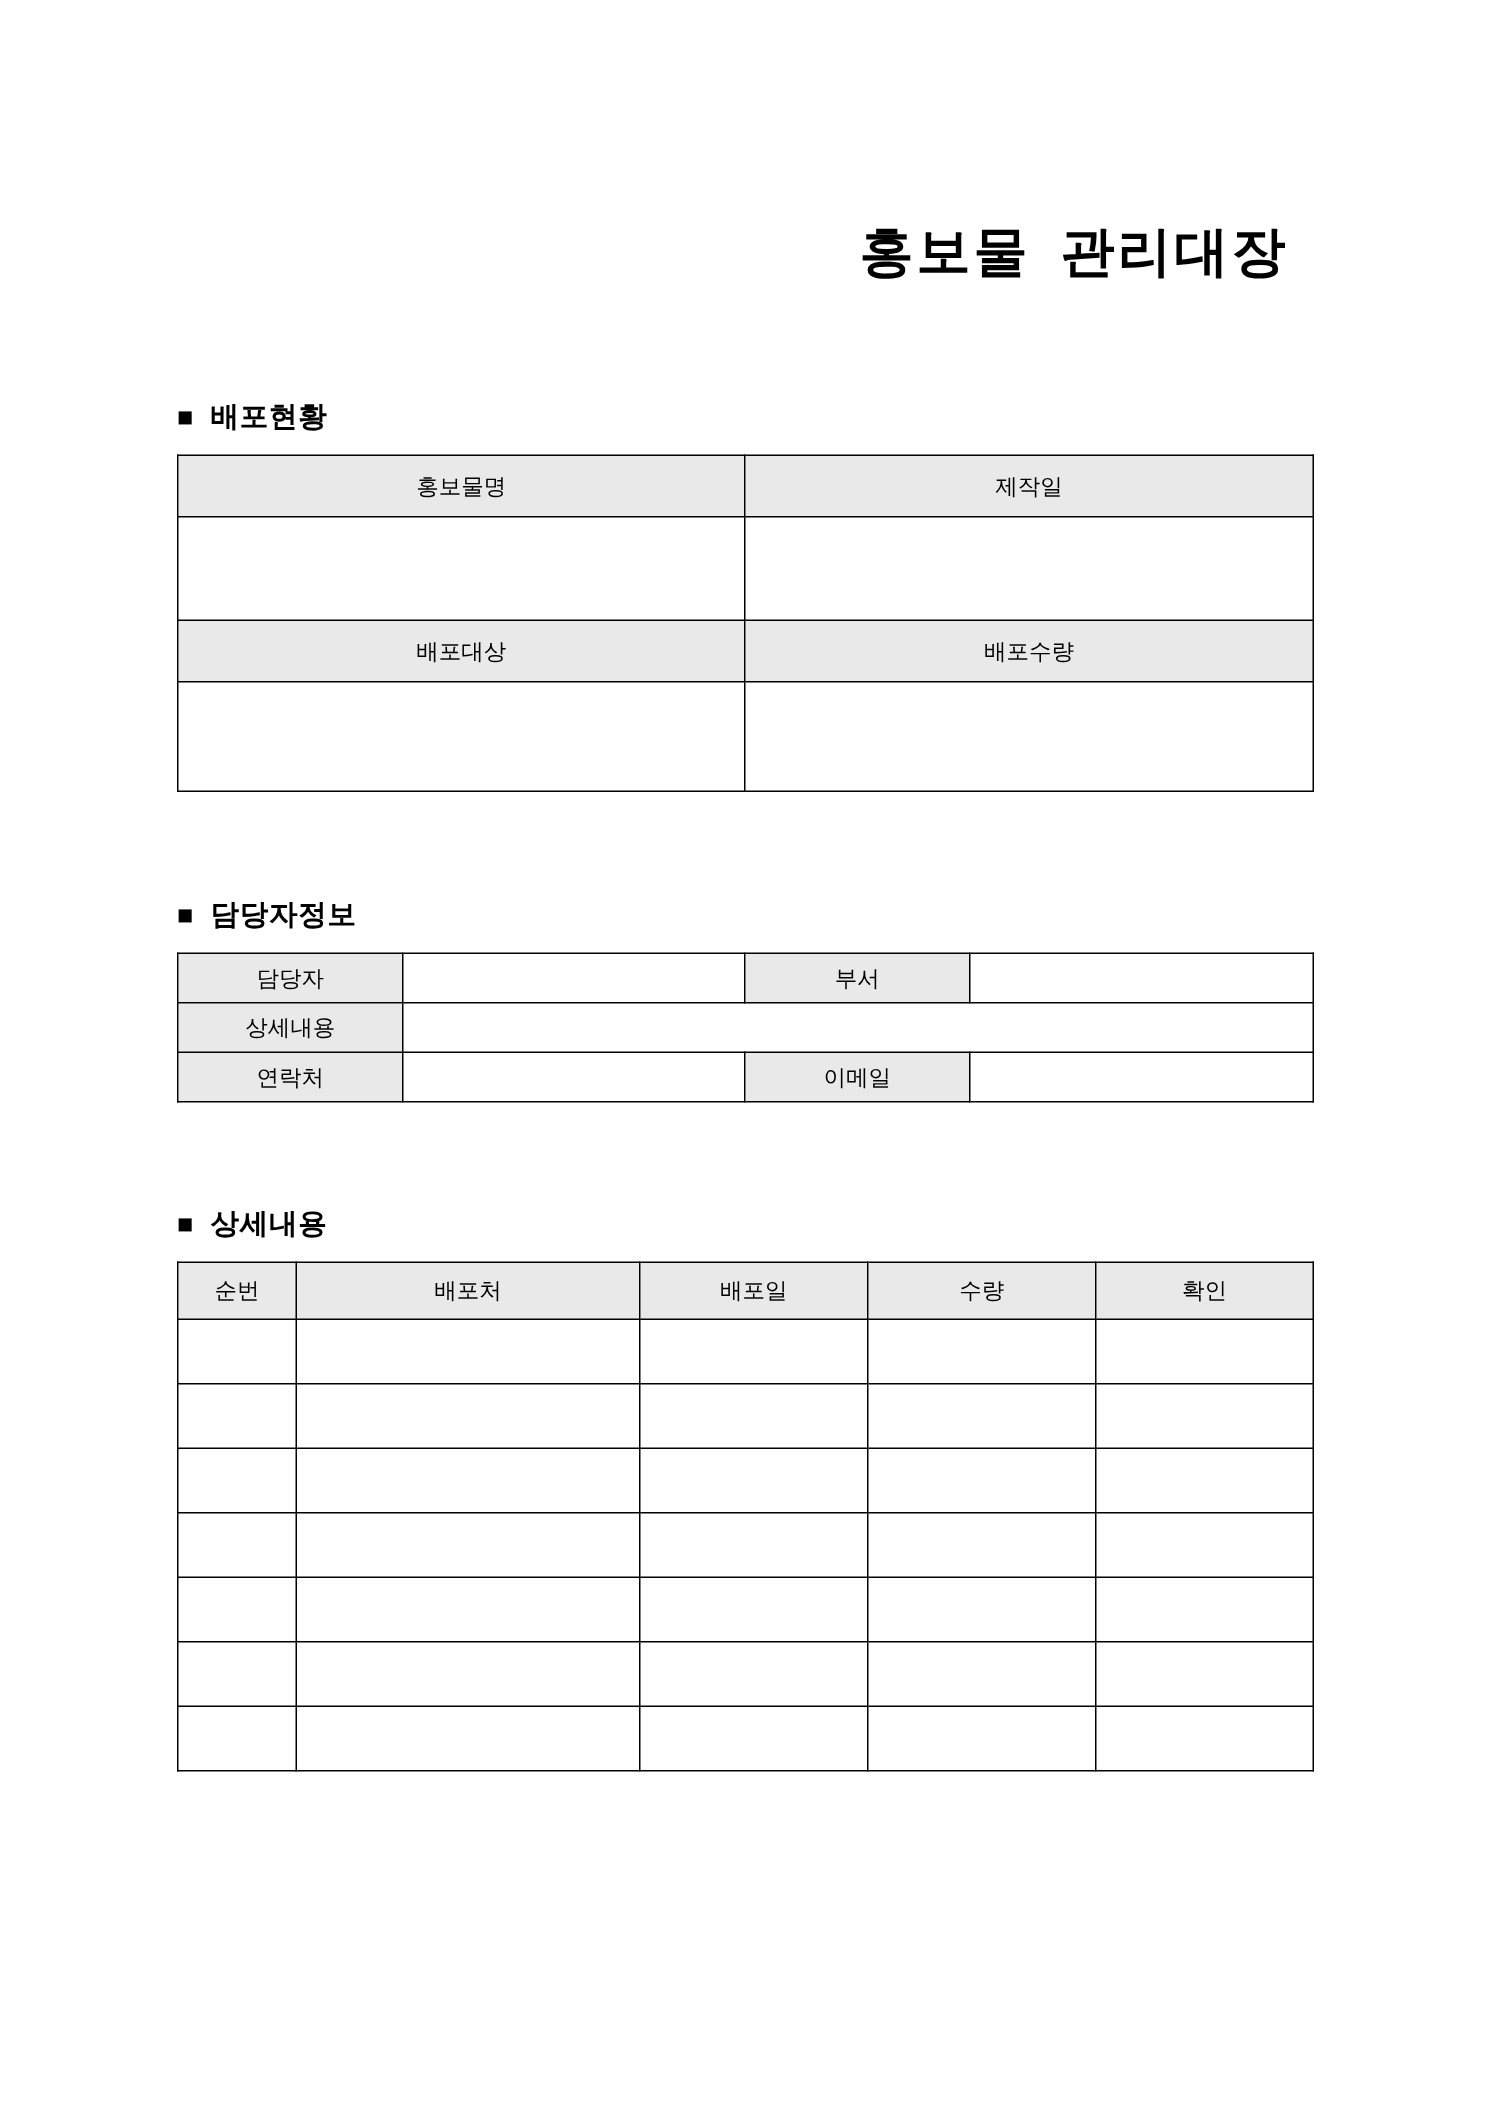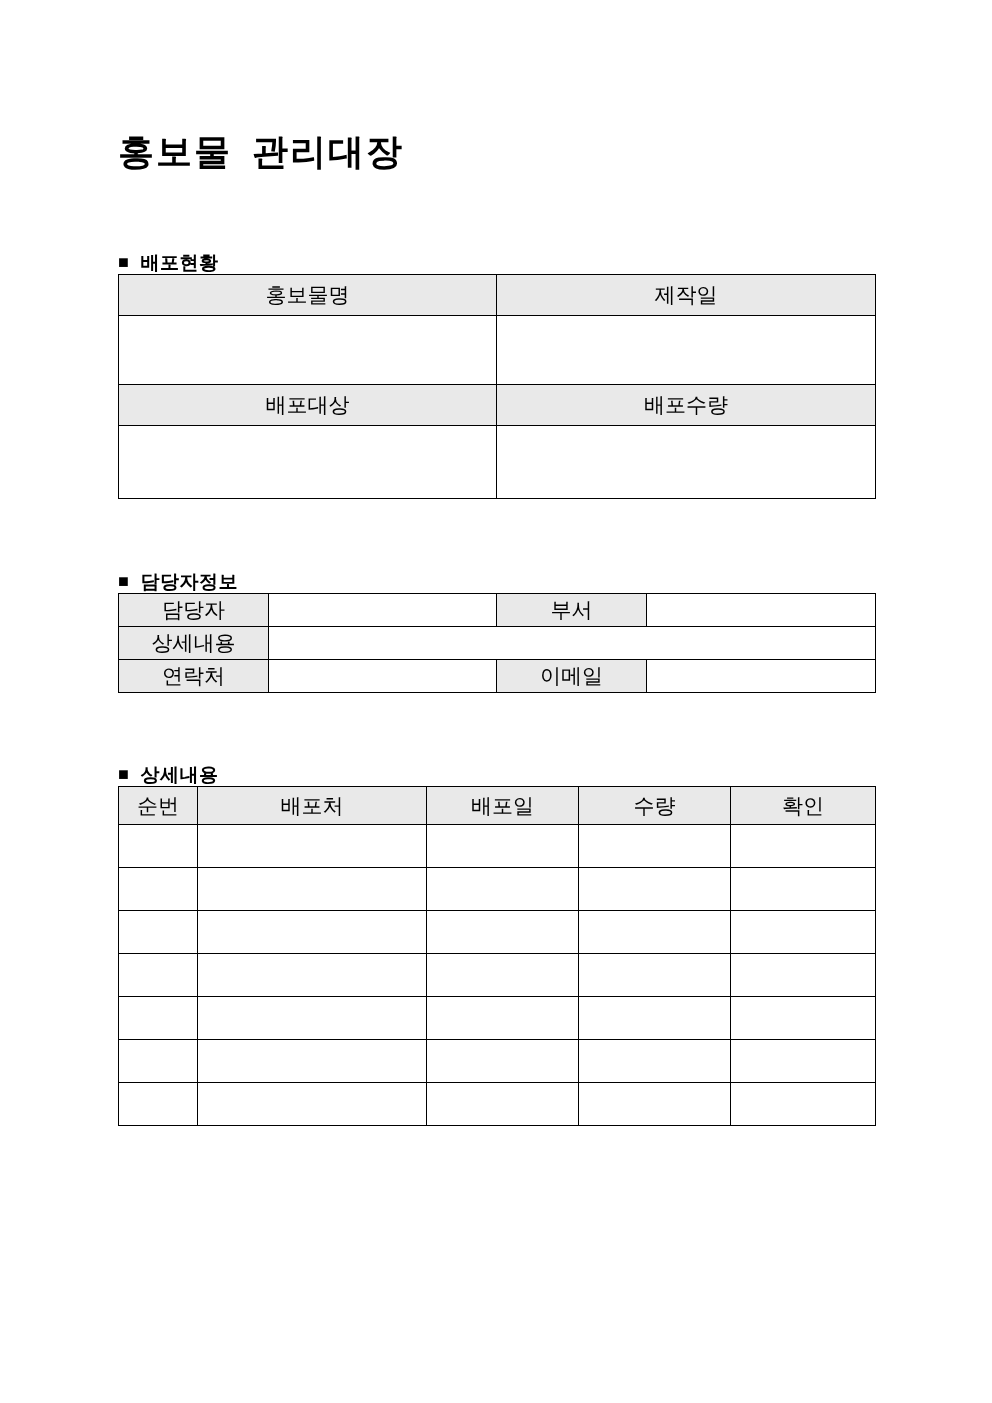--- a/index.html
+++ b/index.html
@@ -12,22 +12,22 @@
   .page {
     position: relative;
     width: 992px;
     height: 1403px;
     margin: 0 auto;
     background: #ffffff;
     padding: 130px 117px 0 118px;
     overflow: hidden;
   }
   .doc-title {
-    margin: 0;
-    text-align: left;
+    margin: 16px;
+    text-align: right;
     font-size: 36px;
     font-weight: bold;
     letter-spacing: 2px;
     line-height: 1.2;
     word-spacing: 8px;
   }
   .section-heading {
     display: flex;
     align-items: center;
     font-size: 19px;
@@ -42,22 +42,22 @@
     top: -1px;
   }
   .sec-basic .section-heading   { margin-top: 80px; }
   .sec-manager .section-heading { margin-top: 73px; }
   .sec-dist .section-heading    { margin-top: 72px; }
 
   table.tbl {
     border-collapse: collapse;
     table-layout: fixed;
     width: 757px;
-    margin-top: 2px;
-    font-size: 21px;
+    margin-top: 15px;
+    font-size: 15px;
   }
   table.tbl td {
     border: 1px solid #000000;
     text-align: center;
     vertical-align: middle;
     padding: 0 6px;
     overflow: hidden;
   }
   td.hdr { background: #e9e9e9; }
   td.val { background: #ffffff; text-align: left; }

